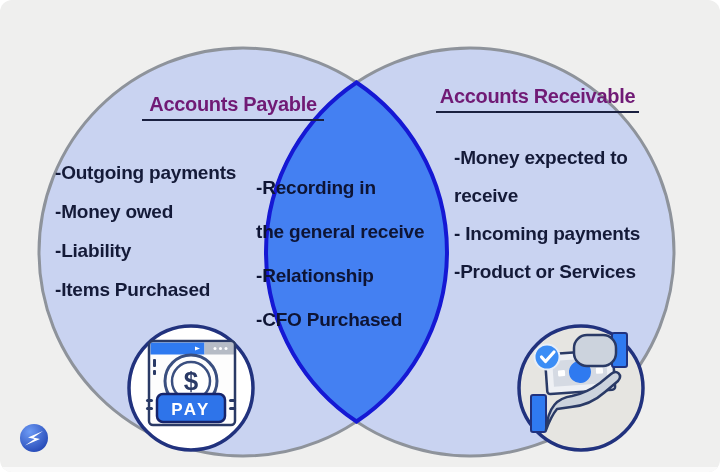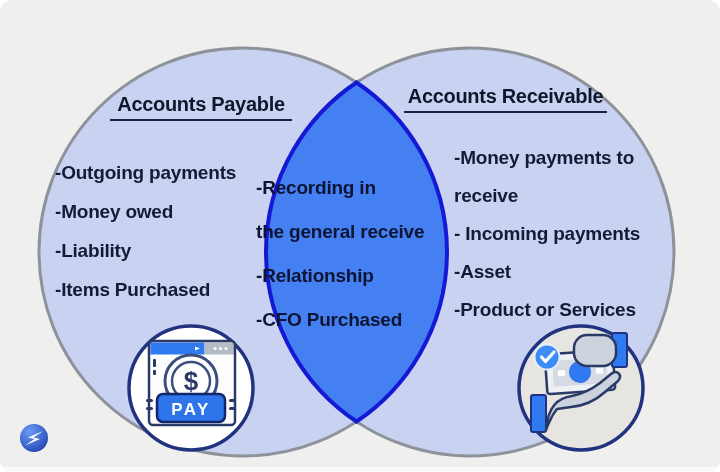--- a/index.html
+++ b/index.html
@@ -4,22 +4,22 @@
 <style>
   html,body { margin:0; padding:0; background:#ffffff; }
   .stage {
     position:relative; width:720px; height:472px;
     background:#efefee; border-radius:12px; overflow:hidden;
     font-family:"Liberation Sans", sans-serif;
   }
   .layer { position:absolute; left:0; top:0; }
   .title {
     position:absolute; font-weight:700; font-size:20px; letter-spacing:-0.3px;
-    color:#0f172a; text-align:center; border-bottom:2.5px solid #1a2040;
-    padding-bottom:3px; line-height:24px;
+    color:#701a75; text-align:center; border-bottom:2.5px solid #1a2040;
+    padding-bottom:3px; line-height:24px;margin-left:32px;
   }
   .title-left  { left:110px; top:92px;  width:182px; }
   .title-right { left:404px; top:84px;  width:203px; }
   .list { position:absolute; font-weight:700; font-size:19px; letter-spacing:-0.2px; color:#141a38; }
   .list .line { display:flex; align-items:center; white-space:nowrap; }
   .list-left  { left:55px;  top:153px; }  .list-left  .line { height:39px; }
   .list-mid   { left:256px; top:166px; }  .list-mid   .line { height:44px; }
   .list-mid   { color:#0e1434; }
   .list-right { left:454px; top:139px; }  .list-right .line { height:38px; }
   .bottom-strip { position:absolute; left:0; bottom:0; width:720px; height:5px; background:#fafafa; }
@@ -102,21 +102,20 @@
   </div>
 
   <div class="list list-mid">
     <div class="line">-Recording in</div>
     <div class="line">the general receive</div>
     <div class="line">-Relationship</div>
     <div class="line">-CFO Purchased</div>
   </div>
 
   <div class="list list-right">
-    <div class="line">-Money payments to</div>
+    <div class="line">-Money expected to</div>
     <div class="line">receive</div>
     <div class="line">- Incoming payments</div>
-    <div class="line">-Asset</div>
     <div class="line">-Product or Services</div>
   </div>
 
   <div class="bottom-strip"></div>
 </div>
 
 </body></html>

